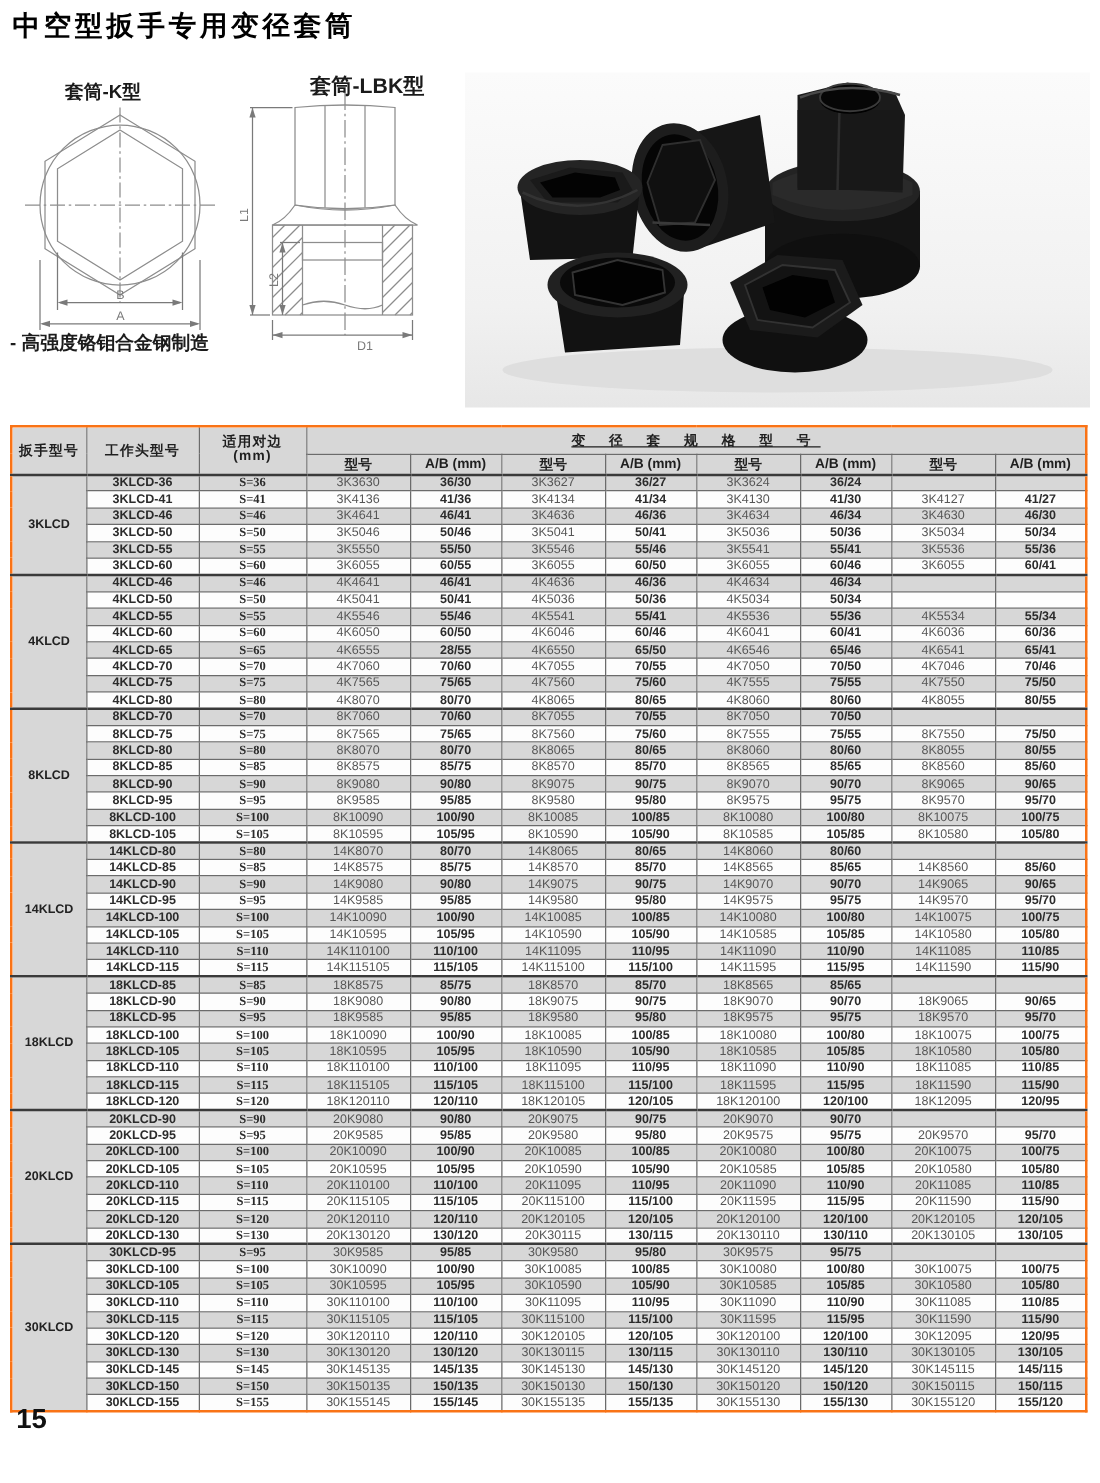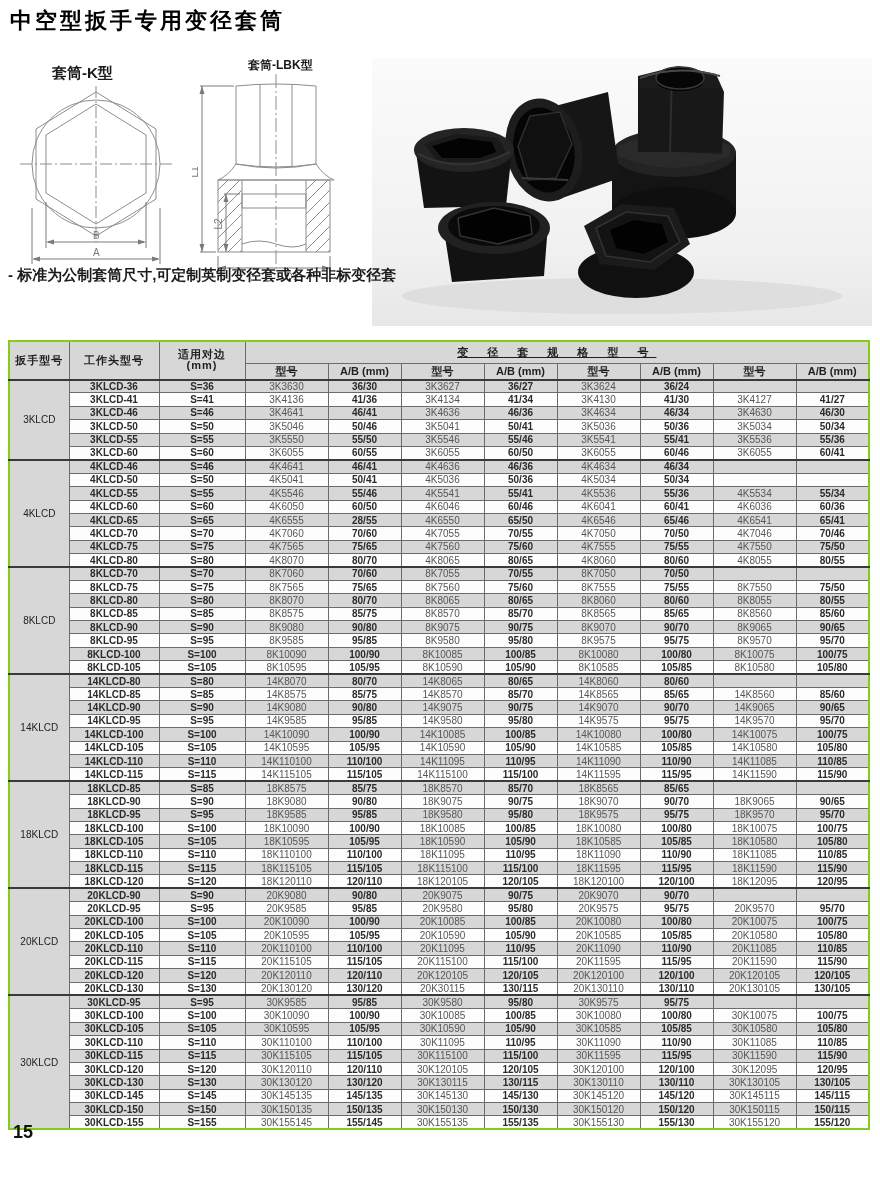--- a/index.html
+++ b/index.html
@@ -4,50 +4,50 @@
 <style>
   * { margin:0; padding:0; box-sizing:border-box; }
   html,body { width:880px; background:#ffffff; font-family:"Liberation Sans", sans-serif; }
   body { position:relative; width:880px; height:1186px; overflow:hidden; color:#222; }
 
   .page-title { position:absolute; left:10px; top:6px; font-size:22px; font-weight:700;
                 letter-spacing:3px; color:#000; }
 
   .diagram-label { position:absolute; font-weight:700; color:#1a1a1a; }
   .k-label   { left:52px;  top:64px; font-size:15px; }
-  .lbk-label { left:248px; top:57px; font-size:12px; }
+  .lbk-label { left:248px; top:57px; font-size:17px; }
 
   .k-diagram   { position:absolute; left:10px;  top:82px; }
   .lbk-diagram { position:absolute; left:192px; top:72px; }
   .photo-panel { position:absolute; left:372px; top:58px; width:500px; height:268px;
                  background:linear-gradient(180deg,#fbfbfb 0%,#f1f1f1 70%,#e7e7e7 100%); }
 
   .features { position:absolute; left:8px; top:266px; width:450px; }
   .bullet { font-size:15px; font-weight:700; color:#1c1c1c; line-height:18px; white-space:nowrap; }
 
   .spec-table { position:absolute; left:8px; top:340px; width:862px;
                 border-collapse:collapse; table-layout:fixed;
-                border:2px solid #84cc16; }
+                border:2px solid #f97316; }
   .spec-table th, .spec-table td { border:1px solid #6b6b6b; text-align:center;
                 vertical-align:middle; overflow:hidden; }
   .spec-table thead th { background:#d7d7d7; color:#1f1f1f; font-size:11px; font-weight:700; }
   .hdr-top { height:22px; letter-spacing:1px; }
   .hdr-sub th { height:15px; }
   .hdr-span { letter-spacing:8px;text-decoration:underline; }
   .hdr-two-line span { display:block; line-height:11px; }
   .spec-table tbody td { height:13.4px; font-size:10px; line-height:11px; background:#fdfdfd; }
   tr.striped td { background:#d7d7d7; }
   tr.group-start td { border-top:2px solid #3a3a3a; }
-  td.series-cell { background:#d7d7d7 !important; font-weight:400; font-size:10.5px; color:#222; }
+  td.series-cell { background:#d7d7d7 !important; font-weight:700; font-size:10.5px; color:#222; }
   td.c0 { font-weight:700; color:#2b2b2b; }
-  td.c1 { font-weight:700; color:#2b2b2b; }
+  td.c1 { font-weight:700; color:#2b2b2b;font-family:Liberation Serif, serif; }
   td.model-col { color:#565656; font-weight:400; }
   td.ab-col { font-weight:700; color:#2b2b2b; }
 
-  .page-number { position:absolute; left:13px; top:1122px; font-size:18px; font-weight:700; color:#111; }
+  .page-number { position:absolute; left:13px; top:1122px; font-size:22px; font-weight:700; color:#111; }
 
   svg .thin { stroke:#8d8d8d; stroke-width:1; fill:none; }
   svg .dim  { stroke:#7a7a7a; stroke-width:1; fill:none; }
   svg .dimtext { fill:#7a7a7a; font-size:10px; font-family:"Liberation Sans",sans-serif; }
 </style>
 </head>
 <body>
 
 <h1 class="page-title">中空型扳手专用变径套筒</h1>
 
@@ -180,21 +180,21 @@
   <g>
     <ellipse cx="264" cy="214" rx="58" ry="26" fill="#101010"></ellipse>
     <polygon points="212,168 250,146 302,150 318,186 282,212 228,206" fill="#1b1b1b"></polygon>
     <polygon points="224,170 254,154 296,158 308,184 278,204 234,198" fill="#131313" stroke="#323232" stroke-width="1.5"></polygon>
     <polygon points="238,172 262,162 290,166 296,184 272,196 244,190" fill="#020202"></polygon>
   </g>
 </svg>
 </div>
 
 <div class="features">
-    <div class="bullet">- 标准为公制套筒尺寸,可定制英制变径套或各种非标变径套</div>
+    <div class="bullet">- 高强度铬钼合金钢制造</div>
   </div>
 
 <table class="spec-table">
   <colgroup>
     <col style="width:60px">
       <col style="width:90px">
       <col style="width:86px">
     <col style="width:83px">
       <col style="width:73px">
       <col style="width:83px">

